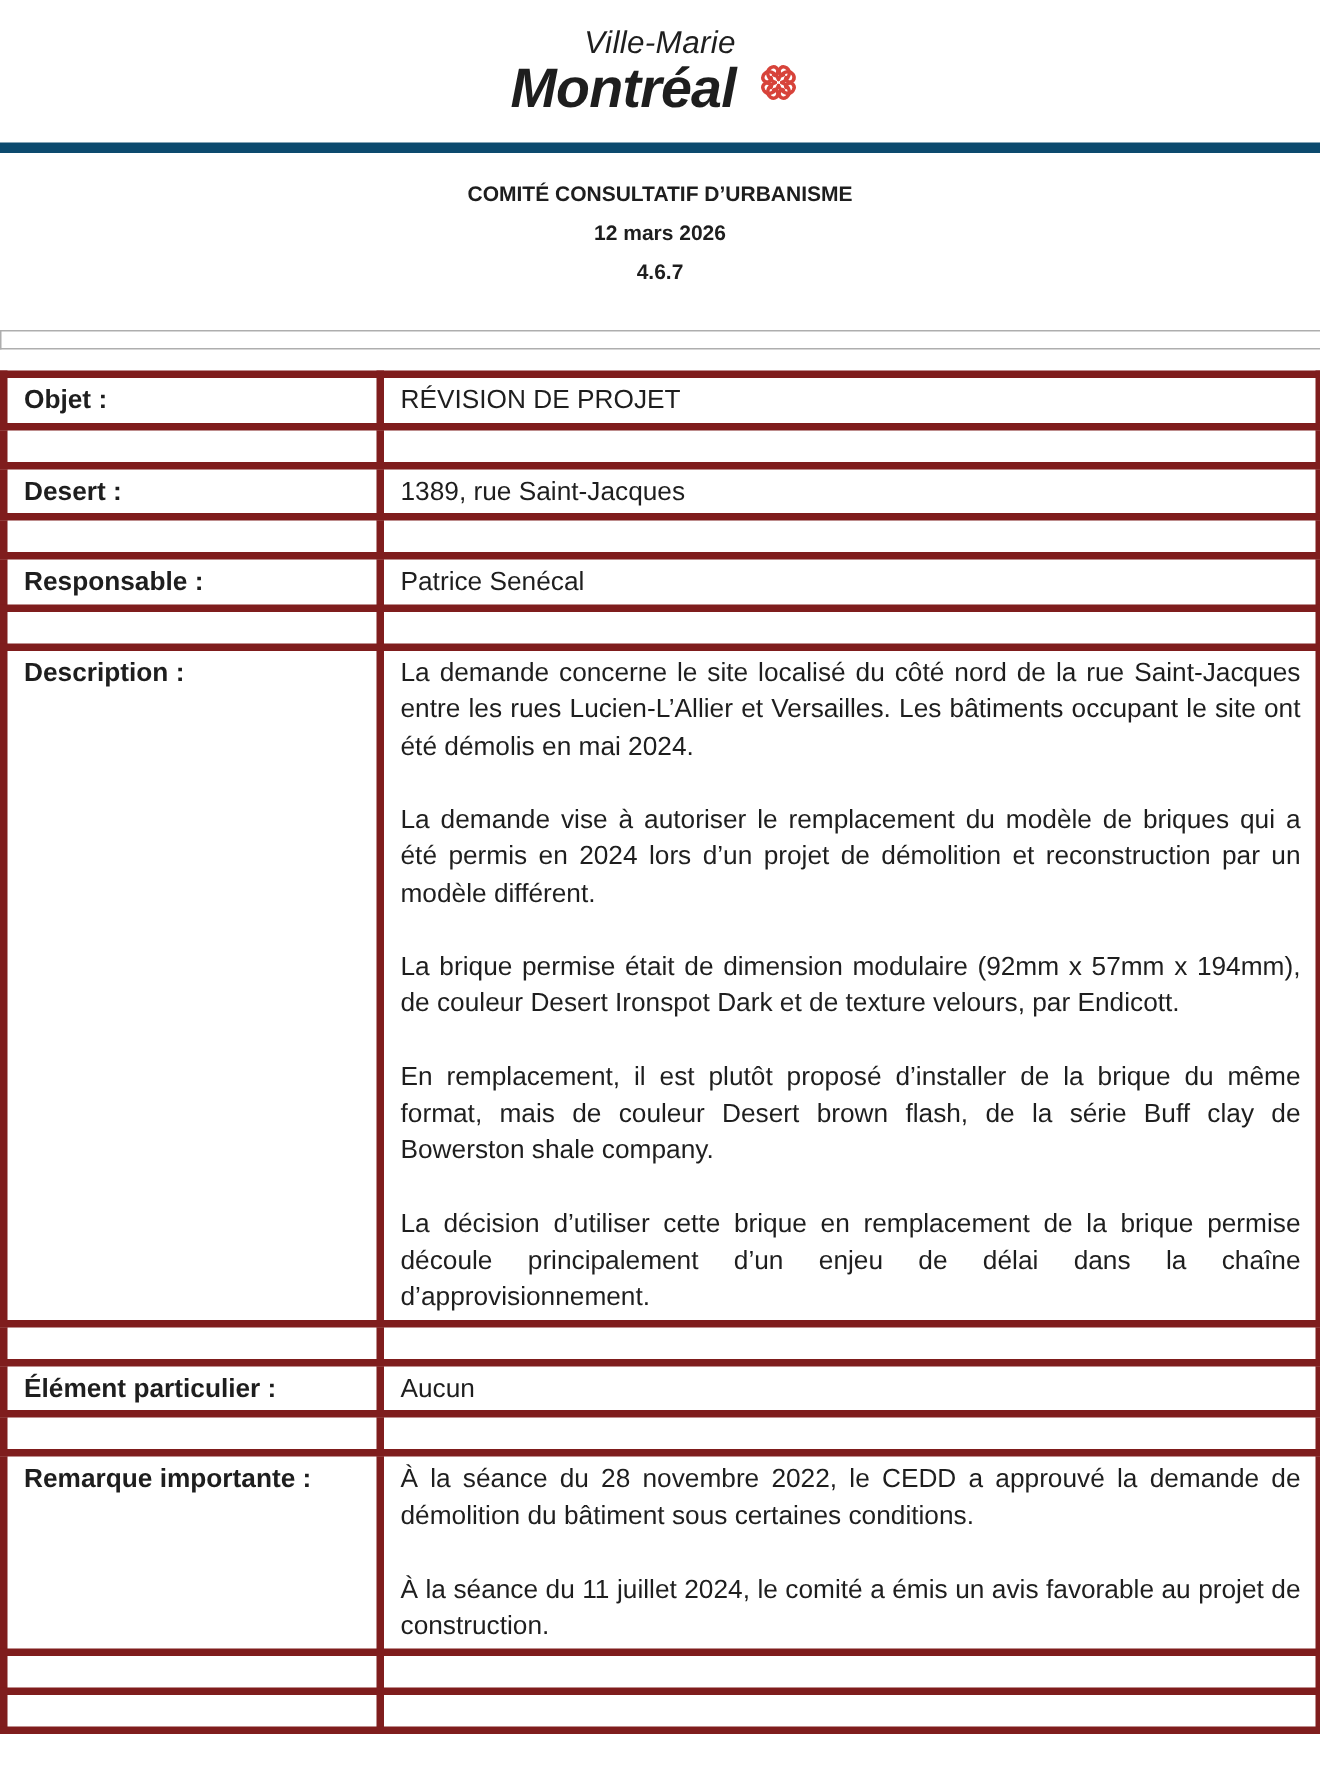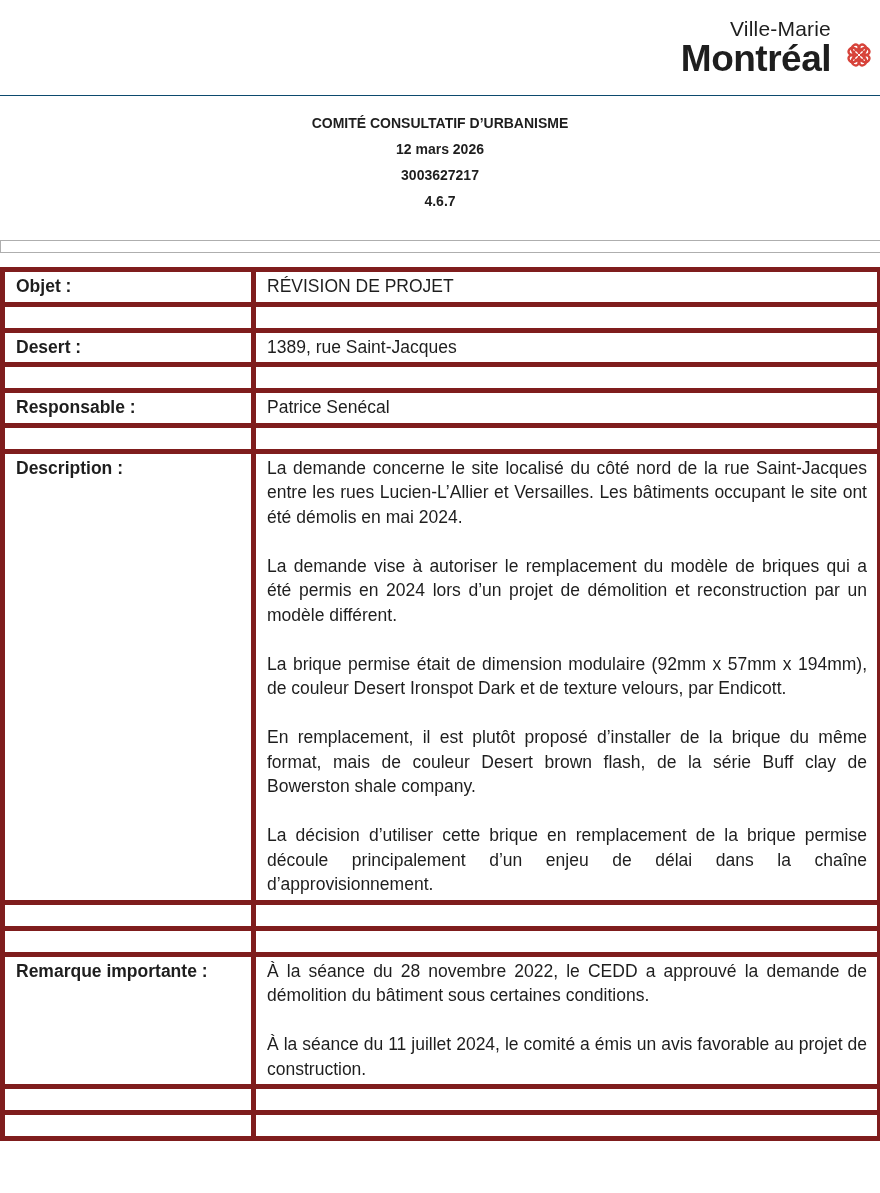--- a/index.html
+++ b/index.html
@@ -12,24 +12,25 @@
     height: 1193px;
     overflow: hidden;
     font-family: "Liberation Sans", sans-serif;
     color: #1e1e1e;
     position: relative;
   }
 
   
   .header {
     height: 95px;
-    border-bottom: 1px solid #0c4a6e;
+    border-bottom: 7px solid #0c4a6e;
     display: flex;
     align-items: center;
-    justify-content: flex-end;
+    justify-content: center;
+    font-style: italic;
   }
   .logo {
     display: flex;
     align-items: center;
   }
   .logo-text {
     display: flex;
     flex-direction: column;
     align-items: flex-end;
     line-height: 1;
@@ -123,21 +124,20 @@
           <path d="M50 45 C55 33 67 29 73 37 C78 44 72 52 64 48 C61.5 46.8 60.5 44 62 42"></path>
         </g>
       </g>
     </svg>
   </div>
 </div>
 
 <div class="title-block">
   <div>COMITÉ CONSULTATIF D’URBANISME</div>
   <div>12 mars 2026</div>
-  <div>3003627217</div>
   <div>4.6.7</div>
 </div>
 
 <div class="band"></div>
 
 <table class="fields">
   <tbody>
       <tr>
         <td class="label-cell">Objet :</td>
         <td class="value-cell bold">
@@ -175,20 +175,26 @@
           <p>La demande vise à autoriser le remplacement du modèle de briques qui a été permis en 2024 lors d’un projet de démolition et reconstruction par un modèle différent.</p>
           <p>La brique permise était de dimension modulaire (92mm x 57mm x 194mm), de couleur Desert Ironspot Dark et de texture velours, par Endicott.</p>
           <p>En remplacement, il est plutôt proposé d’installer de la brique du même format, mais de couleur Desert brown flash, de la série Buff clay de Bowerston shale company.</p>
           <p>La décision d’utiliser cette brique en remplacement de la brique permise découle principalement d’un enjeu de délai dans la chaîne d’approvisionnement.</p>
         </td>
       </tr>
       <tr class="spacer-row">
         <td class="label-cell"></td>
         <td></td>
       </tr>
+      <tr>
+        <td class="label-cell">Élément particulier :</td>
+        <td class="value-cell">
+          <p>Aucun</p>
+        </td>
+      </tr>
       <tr class="spacer-row">
         <td class="label-cell"></td>
         <td></td>
       </tr>
       <tr>
         <td class="label-cell">Remarque importante :</td>
         <td class="value-cell">
           <p>À la séance du 28 novembre 2022, le CEDD a approuvé la demande de démolition du bâtiment sous certaines conditions.</p>
           <p>À la séance du 11 juillet 2024, le comité a émis un avis favorable au projet de construction.</p>
         </td>

